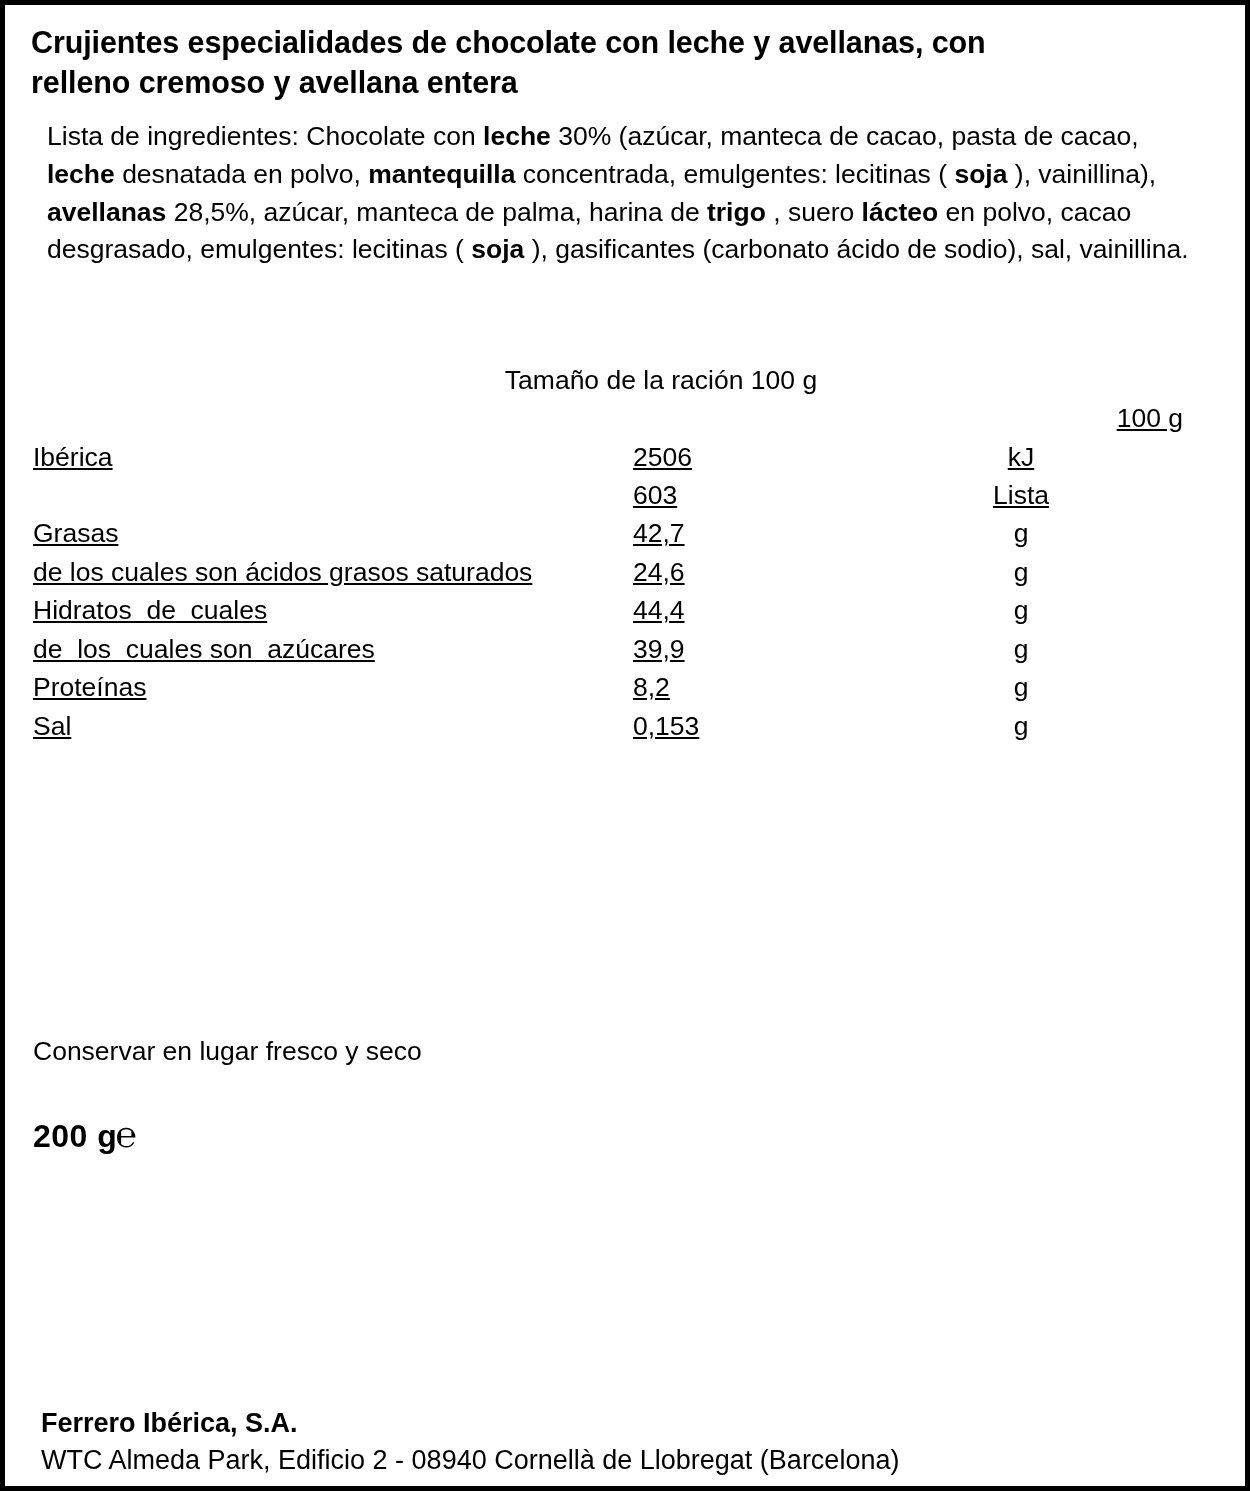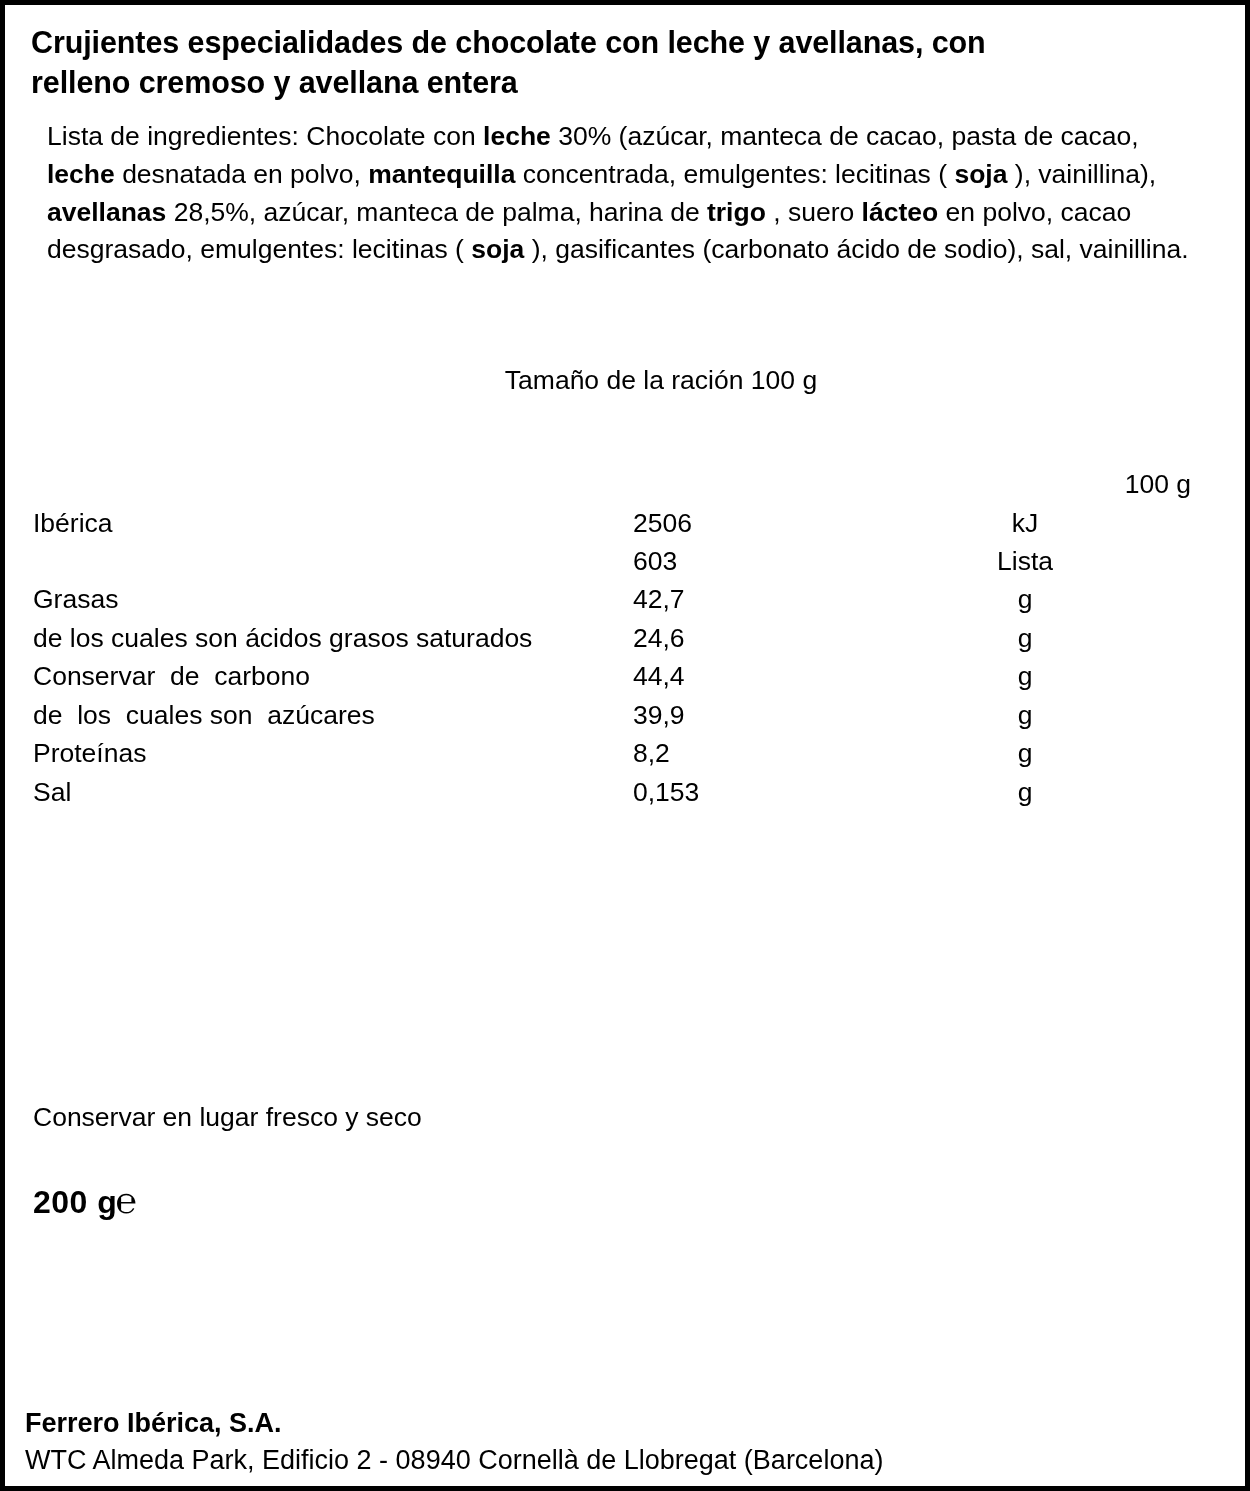--- a/index.html
+++ b/index.html
@@ -14,21 +14,21 @@
   .label {
     position: relative;
     width: 1250px;
     height: 1491px;
     box-sizing: border-box;
     border: 5px solid #000000;
     background: #ffffff;
     overflow: hidden;
   }
   .inner {
-    padding: 18px 18px 0 26px;
+    padding: 18px 26px 0 26px;
   }
   .product-title {
     font-size: 30.5px;
     font-weight: bold;
     line-height: 1.30;
     letter-spacing: -0.1px;
     margin: 0 0 6px 0;
     max-width: 1060px;
   }
   .ingredients {
@@ -46,23 +46,23 @@
     width: 100%;
   }
   .serving {
     font-size: 26.5px;
     line-height: 1.45;
     text-align: center;
     width: 480px;
     margin-left: 390px;
   }
   .nut-table {
-    margin-top: 66px;
     width: 100%;
     border-collapse: collapse;
+    text-decoration: underline;
   }
   .nut-table td {
     font-size: 26.5px;
     line-height: 1.45;
     vertical-align: top;
     padding: 0;
   }
   .nut-table td.name {
     width: 600px;
     padding-left: 2px;
@@ -98,21 +98,21 @@
     letter-spacing: 0.5px;
   }
   .weight .e-mark {
     font-family: "Liberation Serif", serif;
     font-weight: normal;
     font-size: 36px;
     margin-left: -2px;
   }
   .company {
     position: absolute;
-    left: 20px;
+    left: 36px;
     bottom: 8px;
     width: 1180px;
   }
   .company-name {
     font-size: 27px;
     font-weight: bold;
     line-height: 1.35;
   }
   .company-addr {
     font-size: 27px;
@@ -152,21 +152,21 @@
               <td class="name">Grasas</td>
               <td class="val">42,7</td>
               <td class="unit">g</td>
             </tr>
             <tr>
               <td class="name">de los cuales son ácidos grasos saturados</td>
               <td class="val">24,6</td>
               <td class="unit">g</td>
             </tr>
             <tr>
-              <td class="name">Conservar  de  carbono</td>
+              <td class="name">Hidratos  de  cuales</td>
               <td class="val">44,4</td>
               <td class="unit">g</td>
             </tr>
             <tr>
               <td class="name">de  los  cuales son  azúcares</td>
               <td class="val">39,9</td>
               <td class="unit">g</td>
             </tr>
             <tr>
               <td class="name">Proteínas</td>

